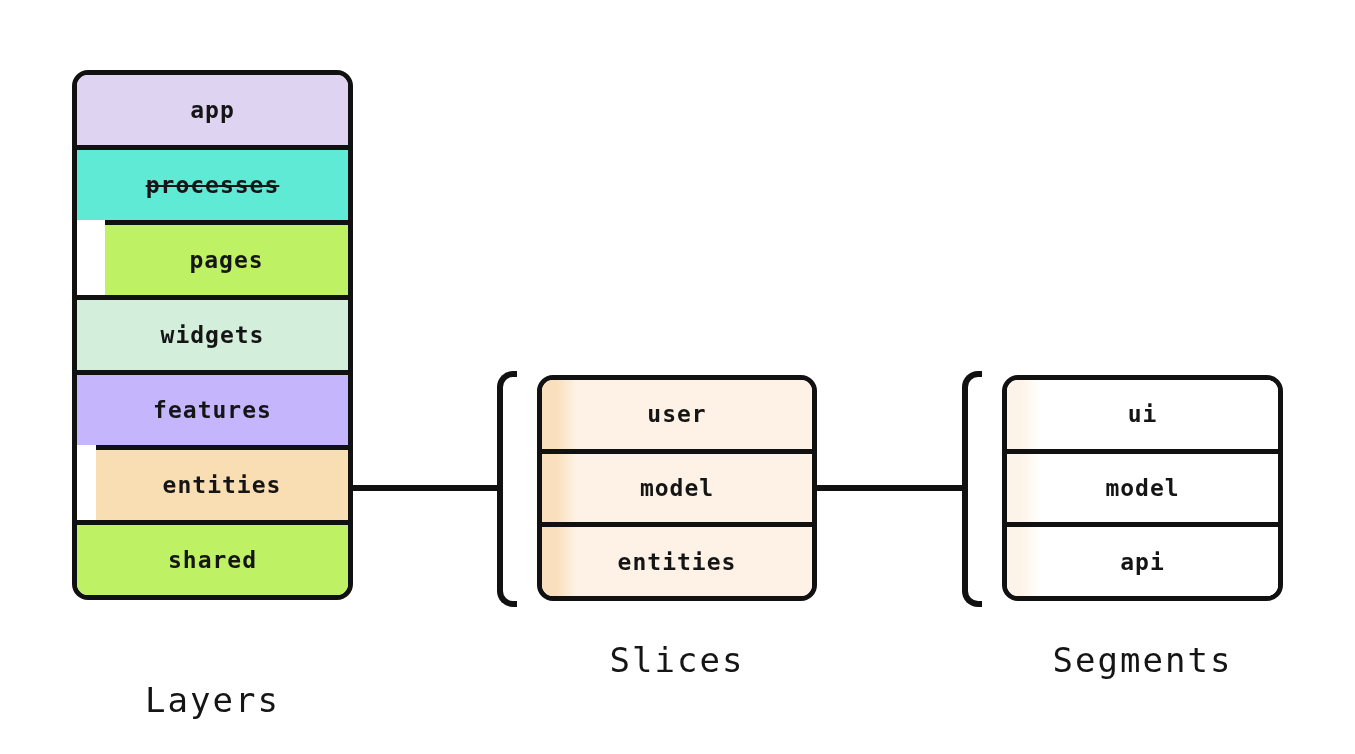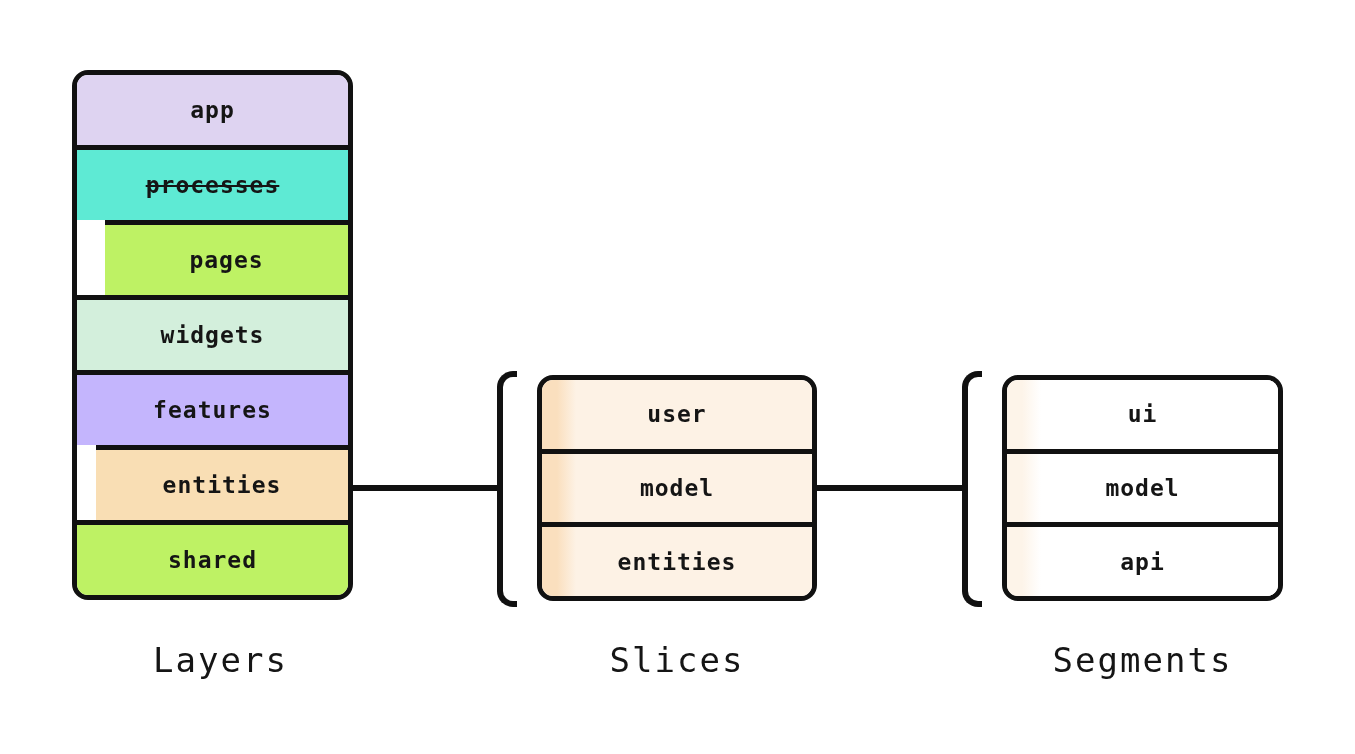--- a/index.html
+++ b/index.html
@@ -83,21 +83,21 @@
   
   .col-title {
     position: absolute;
     top: 640px;
     text-align: center;
     font-size: 34px;
     font-weight: 400;
     letter-spacing: 2px;
     color: var(--text-color, #151515);
   }
-  .title-layers   { left: 80px;   width: 281px; }
+  .title-layers   { left: 72px;   width: 281px; margin-top: 40px; }
   .title-slices   { left: 537px;  width: 280px; }
   .title-segments { left: 1002px; width: 281px; }
 </style>
 </head>
 <body>
 
 <div class="canvas">
 
   <div class="stack layers-stack">
     <div class="row" style="background: rgb(222, 211, 241);">

